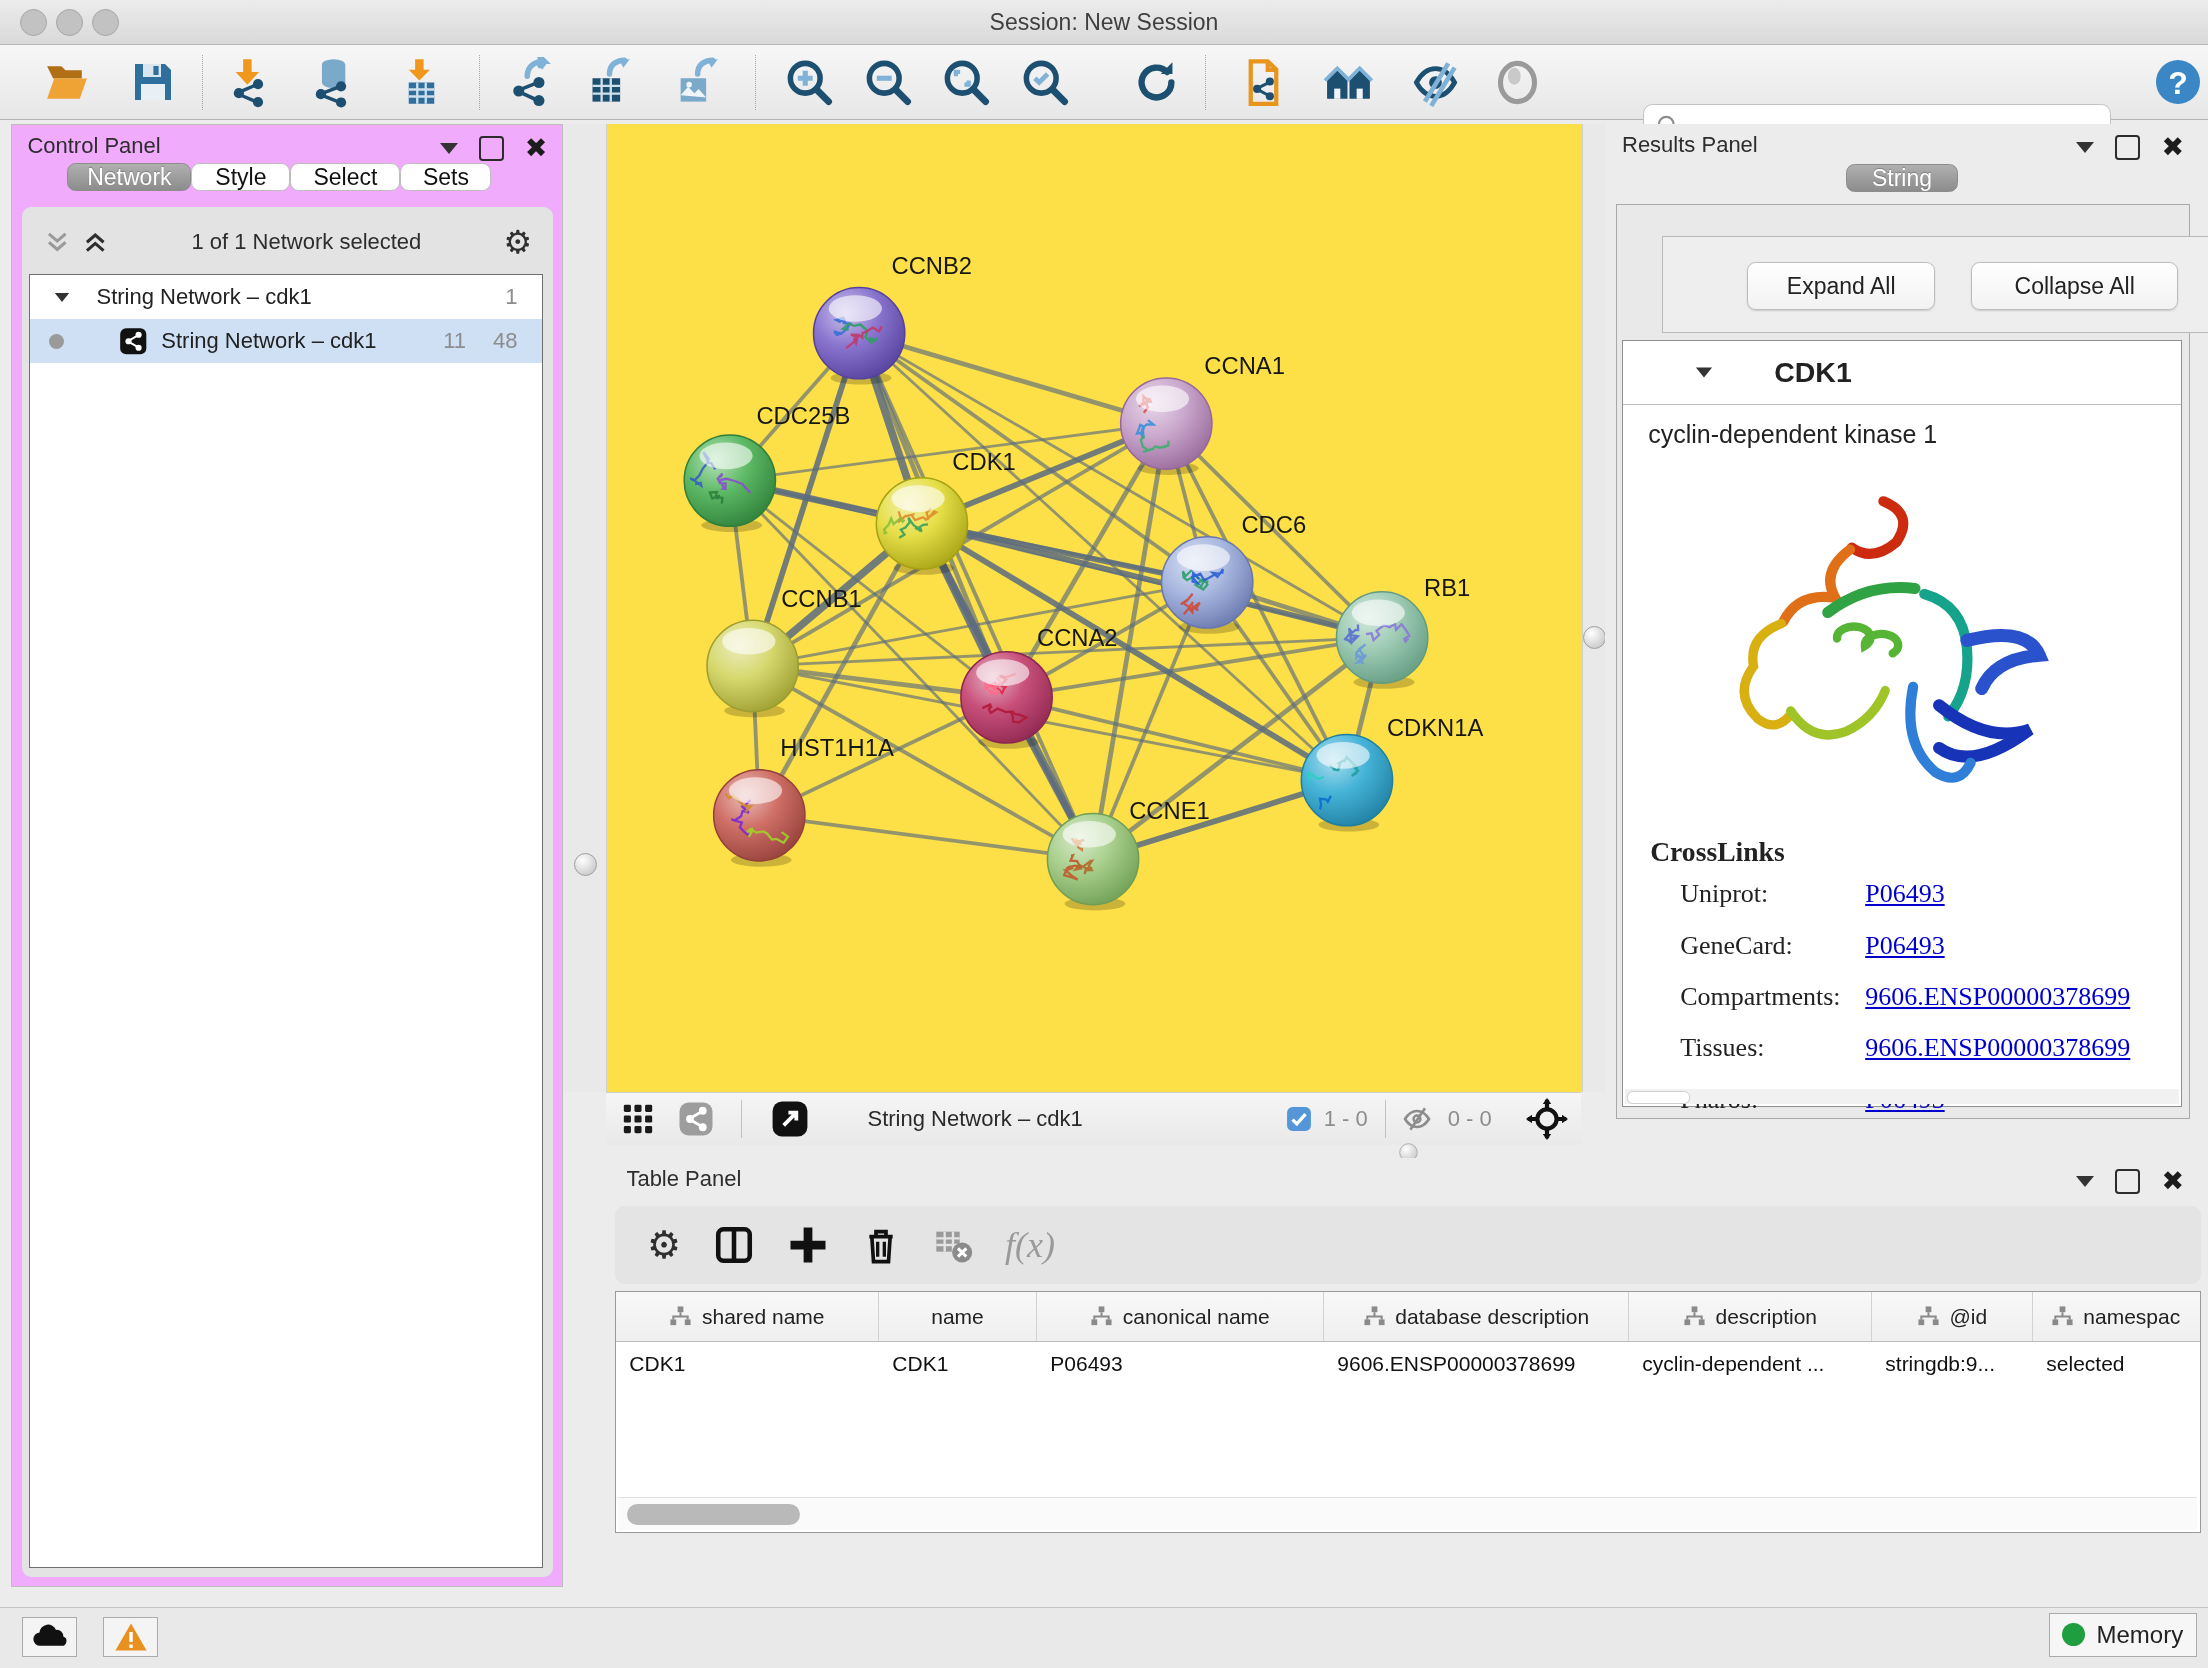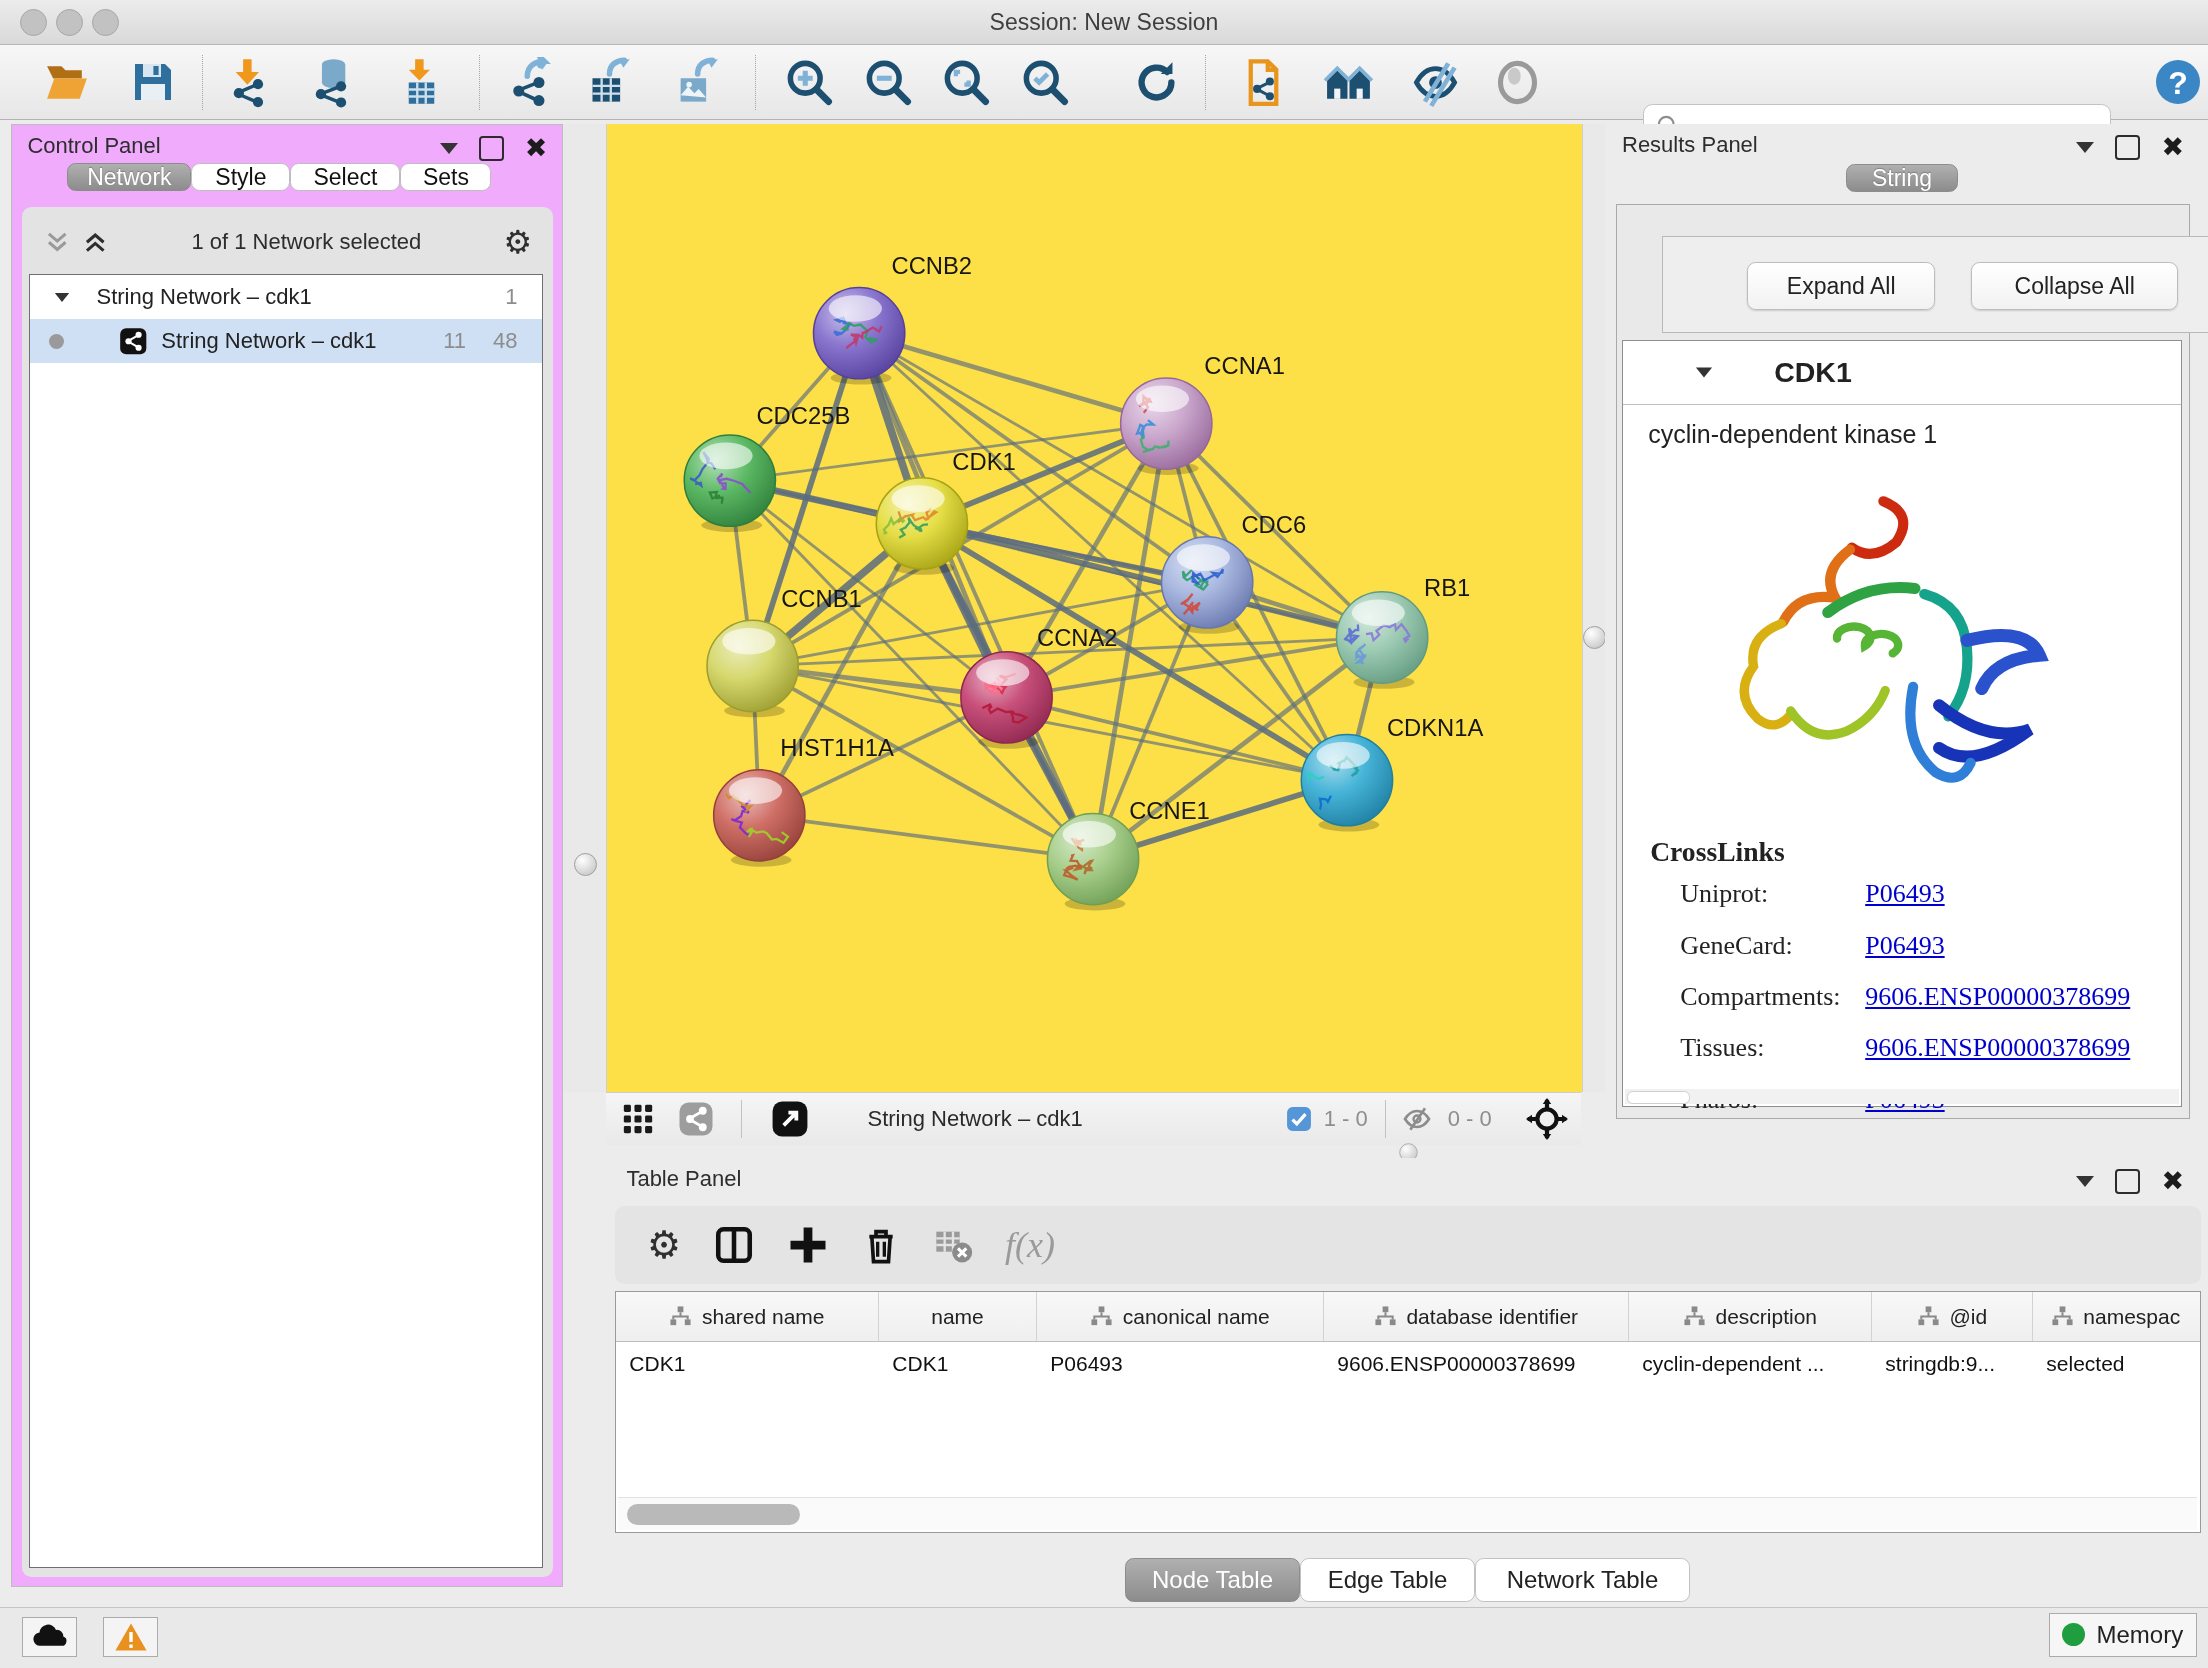--- a/index.html
+++ b/index.html
@@ -729,21 +729,21 @@
         </div>
       <div class="th" style="width:305px">
           <svg width="23" height="23" viewBox="0 0 16 16">
             <g fill="#8a8a8a">
               <rect x="6" y="1" width="4" height="4"></rect>
               <rect x="1" y="10" width="4" height="4"></rect>
               <rect x="11" y="10" width="4" height="4"></rect>
             </g>
             <path d="M8 5v3M3 10V8h10v2" stroke="#8a8a8a" stroke-width="1.4" fill="none"></path>
           </svg>
-          <span>database identifier</span>
+          <span>database description</span>
         </div>
       <div class="th" style="width:243px">
           <svg width="23" height="23" viewBox="0 0 16 16">
             <g fill="#8a8a8a">
               <rect x="6" y="1" width="4" height="4"></rect>
               <rect x="1" y="10" width="4" height="4"></rect>
               <rect x="11" y="10" width="4" height="4"></rect>
             </g>
             <path d="M8 5v3M3 10V8h10v2" stroke="#8a8a8a" stroke-width="1.4" fill="none"></path>
           </svg>
@@ -778,25 +778,20 @@
       <div class="td" style="width:287px">P06493</div>
       <div class="td" style="width:305px">9606.ENSP00000378699</div>
       <div class="td" style="width:243px">cyclin-dependent ...</div>
       <div class="td" style="width:161px">stringdb:9...</div>
       <div class="td" style="width:165px">selected</div>
     </div>
     <div id="tp-scroll">
         <div id="tp-thumb"></div>
       </div>
   </div>
-  <div class="abs" style="left:0;top:400px;width:1586px;height:44px">
-    <div class="bottom-tab sel" style="left:510px;width:175px">Node Table</div>
-    <div class="bottom-tab" style="left:685px;width:175px">Edge Table</div>
-    <div class="bottom-tab" style="left:860px;width:215px">Network Table</div>
-  </div>
 </div>
 
 <div id="bottom-strip" class="abs">
   <div class="strip-btn" style="left:22px">
     <svg width="38" height="28.5" viewBox="0 0 24 16">
         <path d="M6 14a4.2 4.2 0 0 1-.6-8.4A5.4 5.4 0 0 1 15.8 4a4 4 0 0 1 4.6 4.2A3 3 0 0 1 19 14z" fill="#111"></path>
       </svg>
   </div>
   <div class="strip-btn" style="left:103px">
     <svg width="34" height="30" viewBox="0 0 24 21">

